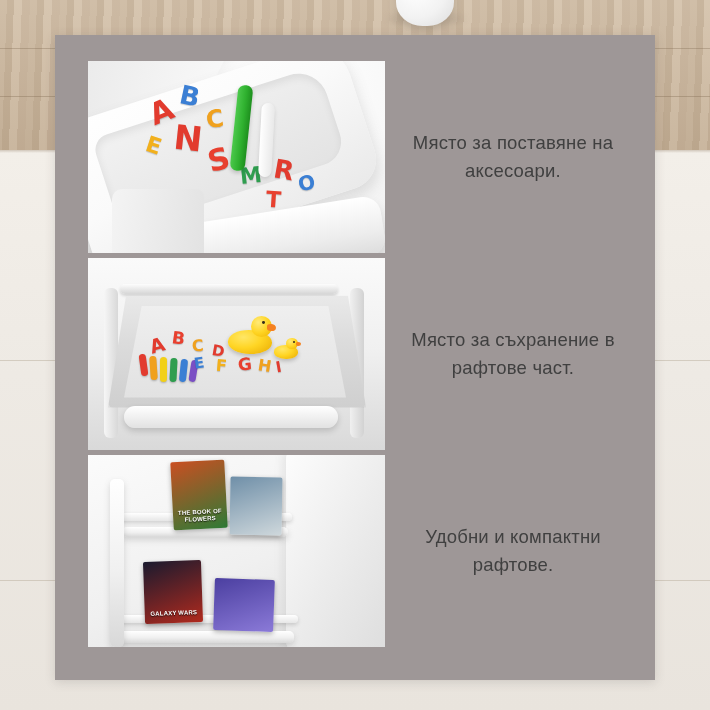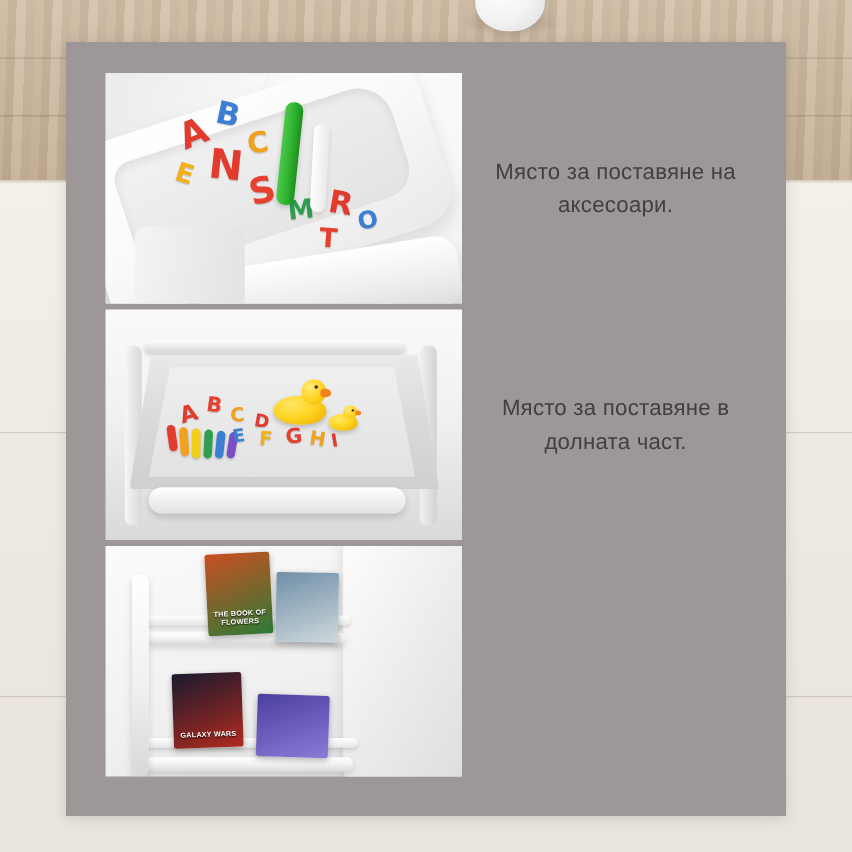--- a/index.html
+++ b/index.html
@@ -399,21 +399,21 @@
               <div class="duck-head" style="left: 162.88px; top: 58px; width: 21.08px; height: 21.08px;"></div>
               <div class="duck-beak" style="left: 179.322px; top: 66.8536px; width: 8.8536px; height: 6.324px;"></div>
               <div class="duck-eye" style="left: 174.474px; top: 63.9024px; width: 2.9512px; height: 2.9512px;"></div>
               <div class="duck" style="left: 186px; top: 87.98px; width: 24px; height: 13.3px;"></div>
               <div class="duck-head" style="left: 198.48px; top: 80px; width: 11.78px; height: 11.78px;"></div>
               <div class="duck-beak" style="left: 207.668px; top: 84.9476px; width: 4.9476px; height: 3.534px;"></div>
               <div class="duck-eye" style="left: 204.959px; top: 83.2984px; width: 2px; height: 2px;"></div>
             </div>
           <div class="railbot"></div>
         </div>
-        <div class="caption">Място за поставяне в долната част.</div>
+        <div class="caption">Място за съхранение в рафтове част.</div>
       </div>
 
       <div class="row row-3">
         <div class="photo p3">
           <div class="bgwall"></div>
           <div class="sidepanel"></div>
           <div class="shelf" style="left:34px; top:72px; width:166px; height:10px;"></div>
           <div class="shelf-rail" style="left:30px; top:58px; width:174px; height:8px;"></div>
           <div class="shelf" style="left:30px; top:176px; width:176px; height:12px;"></div>
           <div class="shelf-rail" style="left:26px; top:160px; width:184px; height:8px;"></div>
@@ -422,17 +422,18 @@
               <div class="book" style="left: 84px; top: 6px; width: 54px; height: 68px; transform: rotate(-3deg); background: linear-gradient(160deg, rgb(201, 79, 34) 0%, rgb(47, 122, 54) 100%);">
                 <div class="btitle" style="bottom: 6px;">THE BOOK OF FLOWERS</div>
               </div>
               <div class="book" style="left: 142px; top: 22px; width: 52px; height: 58px; transform: rotate(1deg); background: linear-gradient(160deg, rgb(111, 143, 168) 0%, rgb(207, 216, 220) 100%);"></div>
               <div class="book" style="left: 56px; top: 106px; width: 58px; height: 62px; transform: rotate(-2deg); background: linear-gradient(160deg, rgb(26, 26, 46) 0%, rgb(176, 42, 30) 100%);">
                 <div class="btitle" style="bottom: 6px;">GALAXY WARS</div>
               </div>
               <div class="book" style="left: 126px; top: 124px; width: 60px; height: 52px; transform: rotate(2deg); background: linear-gradient(160deg, rgb(75, 63, 160) 0%, rgb(139, 122, 216) 100%);"></div>
             </div>
         </div>
+        <div class="caption">Удобни и компактни рафтове.</div>
       </div>
 
     </div>
   </div>
 </div>
 
 </body></html>

